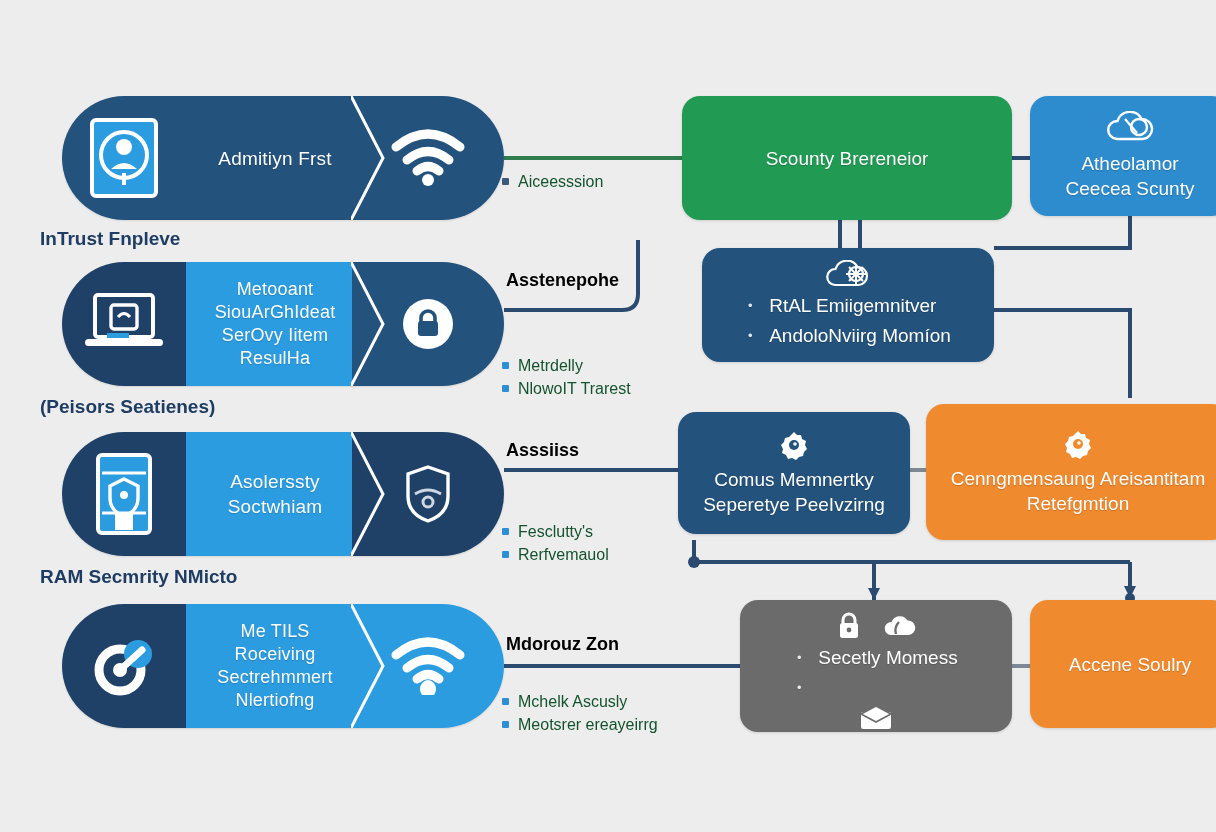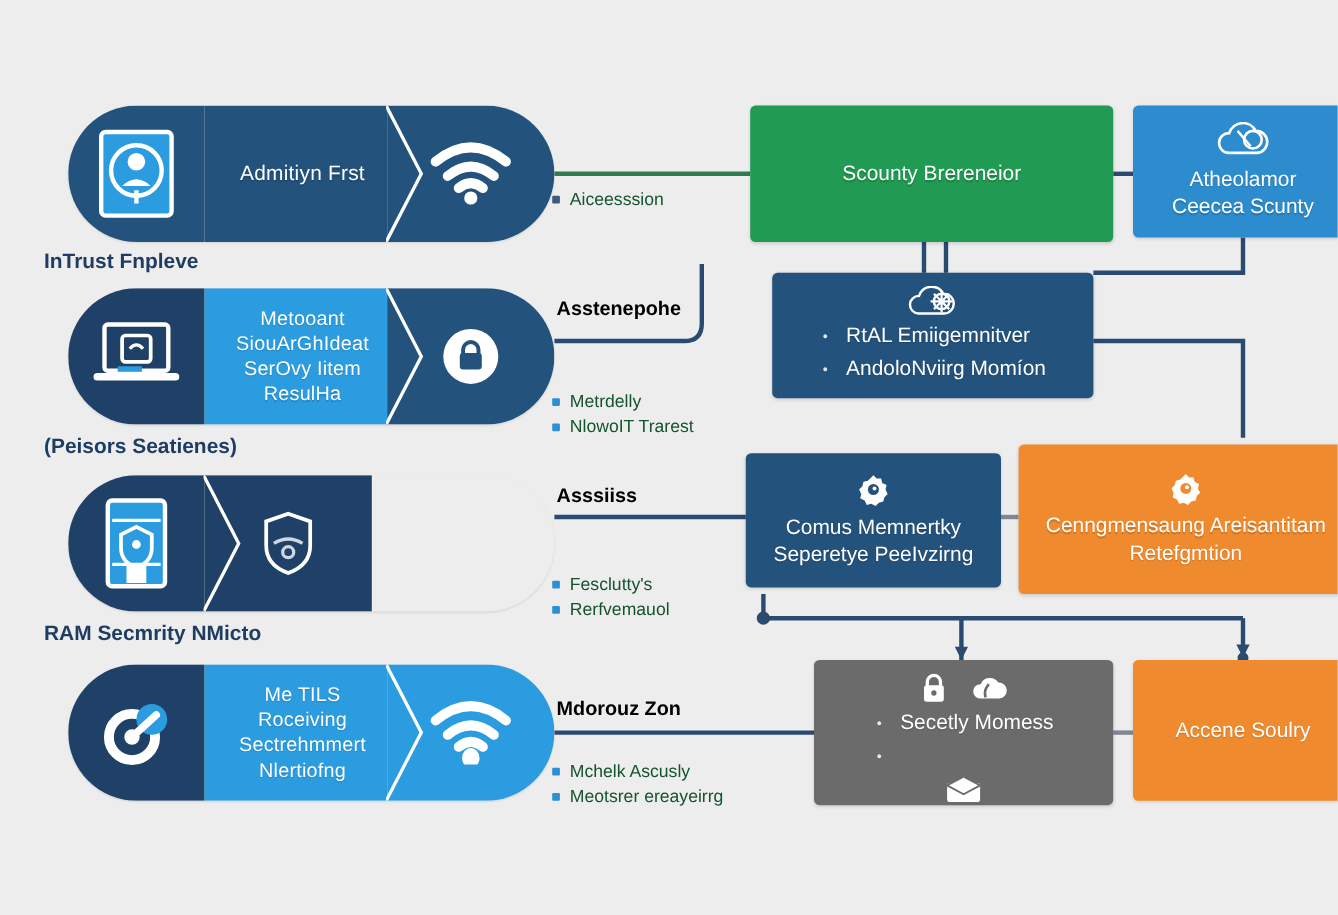--- a/index.html
+++ b/index.html
@@ -58,21 +58,21 @@
   .annot-list .li{
     font-size:16px;color:#14532d;white-space:nowrap;line-height:23px;
     display:flex;align-items:flex-start;gap:9px;
   }
   .annot-list .bullet{
     width:7px;height:7px;background:#2f8fd4;flex:0 0 7px;margin-top:8px;border-radius:1px;
   }
 
   
   .box{
-    border-radius:5px;
+    border-radius:18px;
     display:flex;flex-direction:column;align-items:center;justify-content:center;
     color:#fff;box-sizing:border-box;
     box-shadow:0 1px 3px rgba(0,0,0,.13);
     padding:10px 16px;
   }
   .box-title{
     font-size:19px;line-height:25px;text-align:center;white-space:pre-line;
     text-shadow:0 1px 1px rgba(0,0,0,.18);
   }
   .box-icons{display:flex;gap:14px;align-items:center;justify-content:center;margin-bottom:6px;}
@@ -259,20 +259,24 @@
         <svg width="70" height="86" viewBox="0 0 70 86">
           <rect x="9" y="4" width="52" height="78" rx="4" fill="#2b9ce0" stroke="#fff" stroke-width="4"></rect>
           <path d="M13 22 h44" stroke="#fff" stroke-width="3"></path>
           <path d="M13 62 h44" stroke="#fff" stroke-width="3"></path>
           <path d="M35 28 l14 7 v12 q0 13 -14 18 q-14 -5 -14 -18 v-12 z" fill="none" stroke="#fff" stroke-width="3.4"></path>
           <circle cx="35" cy="44" r="4" fill="#fff"></circle>
           <rect x="26" y="63" width="18" height="16" fill="#fff"></rect>
         </svg>
       </span>
     </div>
+    <div class="seg-mid" style="background:#2b9ce0;">
+      <span class="pill-label">Asolerssty
+Soctwhiam</span>
+    </div>
     <div class="seg-end" style="background:#1f4168;">
       <svg class="chev" viewBox="0 0 42 124" preserveAspectRatio="none">
         <path d="M0 0 L32 62 L0 124" fill="none" stroke="#ffffff" stroke-width="3"></path>
       </svg>
       <span class="icon-white">
         <svg width="46" height="60" viewBox="0 0 46 60">
           <path d="M23 3 L43 10 v22 q0 18 -20 25 Q3 50 3 32 V10 z" fill="none" stroke="#fff" stroke-width="3.4"></path>
           <path d="M10 30 q13 -8 26 0" fill="none" stroke="#cfd8e2" stroke-width="3"></path>
           <circle cx="23" cy="38" r="5" fill="none" stroke="#cfd8e2" stroke-width="3"></circle>
         </svg>

